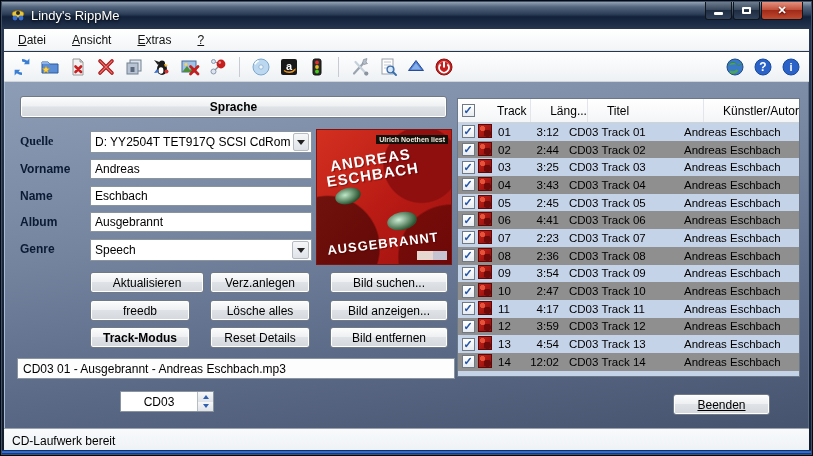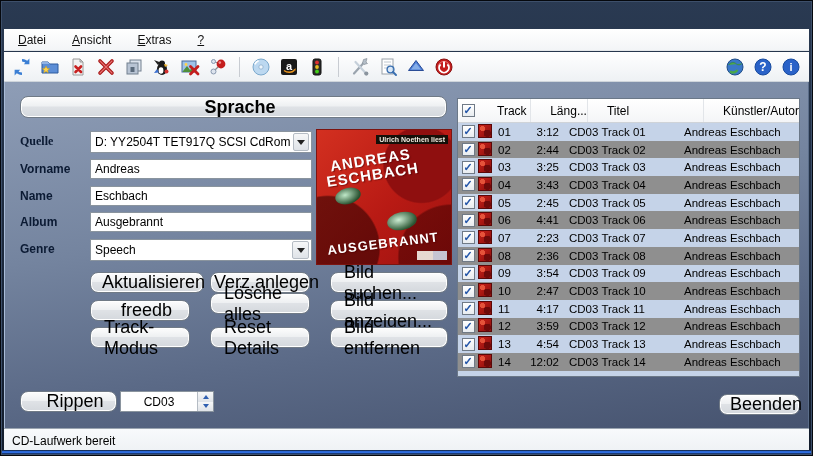--- a/index.html
+++ b/index.html
@@ -49,22 +49,22 @@
   .tb-spring{ flex:1; }
   
   .client{
     position:absolute; left:3px; right:3px; top:81px; height:346px;
     background:linear-gradient(172deg,#8e9db6 0%, #74849f 40%, #5b6a87 70%, #46536f 100%);
     border-left:1px solid #a9bcd8; border-right:1px solid #5a6c88;
   }
   .btn{
     position:absolute; display:flex; align-items:center; justify-content:center;
     background:linear-gradient(#fdfdfd,#eef0f2 45%,#dfe2e6 50%,#d4d8dd);
-    border:1px solid #707a86; border-radius:8px;
-    font-size:18px; color:#000; box-shadow:inset 0 0 0 1px #fff;padding-left:13px;
+    border:1px solid #707a86; border-radius:3px;
+    font-size:12px; color:#000; box-shadow:inset 0 0 0 1px #fff;
   }
   .label{ position:absolute; left:15px; font-size:12px; font-weight:bold; color:#0b1a33; }
   .field{
     position:absolute; left:85px; width:222px; height:20px; background:#fff;
     border:1px solid #8a949e; font-size:12px; color:#000;
     display:flex; align-items:center; padding:0 4px;
   }
   .combo{ height:22px; justify-content:space-between; padding-right:2px; }
   .combo .arrow-box{ width:17px; height:18px; display:flex; align-items:center; justify-content:center;
     background:linear-gradient(#f6f7f8,#dfe3e8); border:1px solid #b5bcc4; border-radius:2px;}
@@ -131,20 +131,42 @@
     display:flex; align-items:center; font-size:12px; color:#000; padding:0 8px; }
   .sb-right{ margin-left:auto; display:flex; align-items:center; gap:6px; }
   .bottom-edge{ position:absolute; left:1px; right:1px; bottom:1px; height:4px;
     background:linear-gradient(#0c1624,#2e6de0 40%, #2e6de0 70%, #0a1322); }
 </style>
 </head>
 <body>
 
 <div class="window">
 
+  <div class="titlebar">
+    <span class="app-icon">
+      <svg viewBox="0 0 16 16" width="16" height="16">
+        <ellipse cx="8" cy="6" rx="6" ry="3.4" fill="#e8c83a" stroke="#7a5c10" stroke-width=".6"></ellipse>
+        <circle cx="5" cy="10" r="2.4" fill="#3a6fd0"></circle>
+          <circle cx="11" cy="10" r="2.4" fill="#3a6fd0"></circle>
+        <circle cx="8" cy="5" r="2" fill="#2a2a2a"></circle>
+      </svg>
+    </span>
+    <span class="title-text">Lindy's RippMe</span>
+    <div class="win-controls">
+      <div class="win-btn">
+          <div class="glyph-min"></div>
+        </div>
+      <div class="win-btn">
+          <div class="glyph-max"></div>
+        </div>
+      <div class="win-btn close">
+          <span class="glyph-close">✕</span>
+        </div>
+    </div>
+  </div>
 
   <div class="menubar" id="menubar">
       <span class="menu-item"><u>D</u>atei</span>
       <span class="menu-item"><u>A</u>nsicht</span>
       <span class="menu-item"><u>E</u>xtras</span>
       <span class="menu-item"><u>?</u></span>
     </div>
 
   <div class="toolbar" id="toolbar">
       <span class="tb-icon">
@@ -324,29 +346,29 @@
       </div>
       <div class="ctitle">AUSGEBRANNT</div>
       <div class="logo"></div>
     </div>
 
     <div id="button-grid">
         <div class="btn" style="left: 85px; top: 190px; width: 114px; height: 21px;">Aktualisieren</div>
         <div class="btn" style="left: 205px; top: 190px; width: 100px; height: 21px;">Verz.anlegen</div>
         <div class="btn" style="left: 325px; top: 190px; width: 118px; height: 21px;">Bild suchen...</div>
         <div class="btn" style="left: 85px; top: 218px; width: 100px; height: 21px;">freedb</div>
-        <div class="btn" style="left: 205px; top: 211px; width: 100px; height: 21px;">Lösche alles</div>
+        <div class="btn" style="left: 205px; top: 218px; width: 100px; height: 21px;">Lösche alles</div>
         <div class="btn" style="left: 325px; top: 218px; width: 118px; height: 21px;">Bild anzeigen...</div>
-        <div class="btn" style="left: 85px; top: 245px; width: 100px; height: 21px;">Track-Modus</div>
+        <div class="btn" style="left: 85px; top: 245px; width: 100px; height: 21px; font-weight: bold;">Track-Modus</div>
         <div class="btn" style="left: 205px; top: 245px; width: 100px; height: 21px;">Reset Details</div>
         <div class="btn" style="left: 325px; top: 245px; width: 118px; height: 21px;">Bild entfernen</div>
       </div>
 
-
-    <div class="btn" style="left:15px; top:309px; width:97px; height:21px;">Rippen</div>
+    <div class="filename">CD03 01 - Ausgebrannt - Andreas Eschbach.mp3</div>
+
 
     <div class="spinner">
       <div class="val">CD03</div>
       <div class="arrows">
         <div>
             <div class="tri-up-s"></div>
           </div>
         <div>
             <div class="tri-dn-s"></div>
           </div>
@@ -500,21 +522,21 @@
             </span>
             <span class="c-thumb"><span class="thumb" style="display:inline-block;"></span></span>
             <span class="c-num">14</span>
             <span class="c-len">12:02</span>
             <span class="c-title">CD03 Track 14</span>
             <span class="c-artist">Andreas Eschbach</span>
           </div>
         </div>
     </div>
 
-    <div class="btn" style="left:714px; top:312px; width:81px; height:21px;">Beenden</div>
+    <div class="btn" style="left:668px; top:312px; width:97px; height:21px;text-decoration:underline;">Beenden</div>
   </div>
 
   <div class="statusbar">
     <span>CD-Laufwerk bereit</span>
   </div>
 
   <div class="bottom-edge"></div>
 </div>
 
 </body></html>

